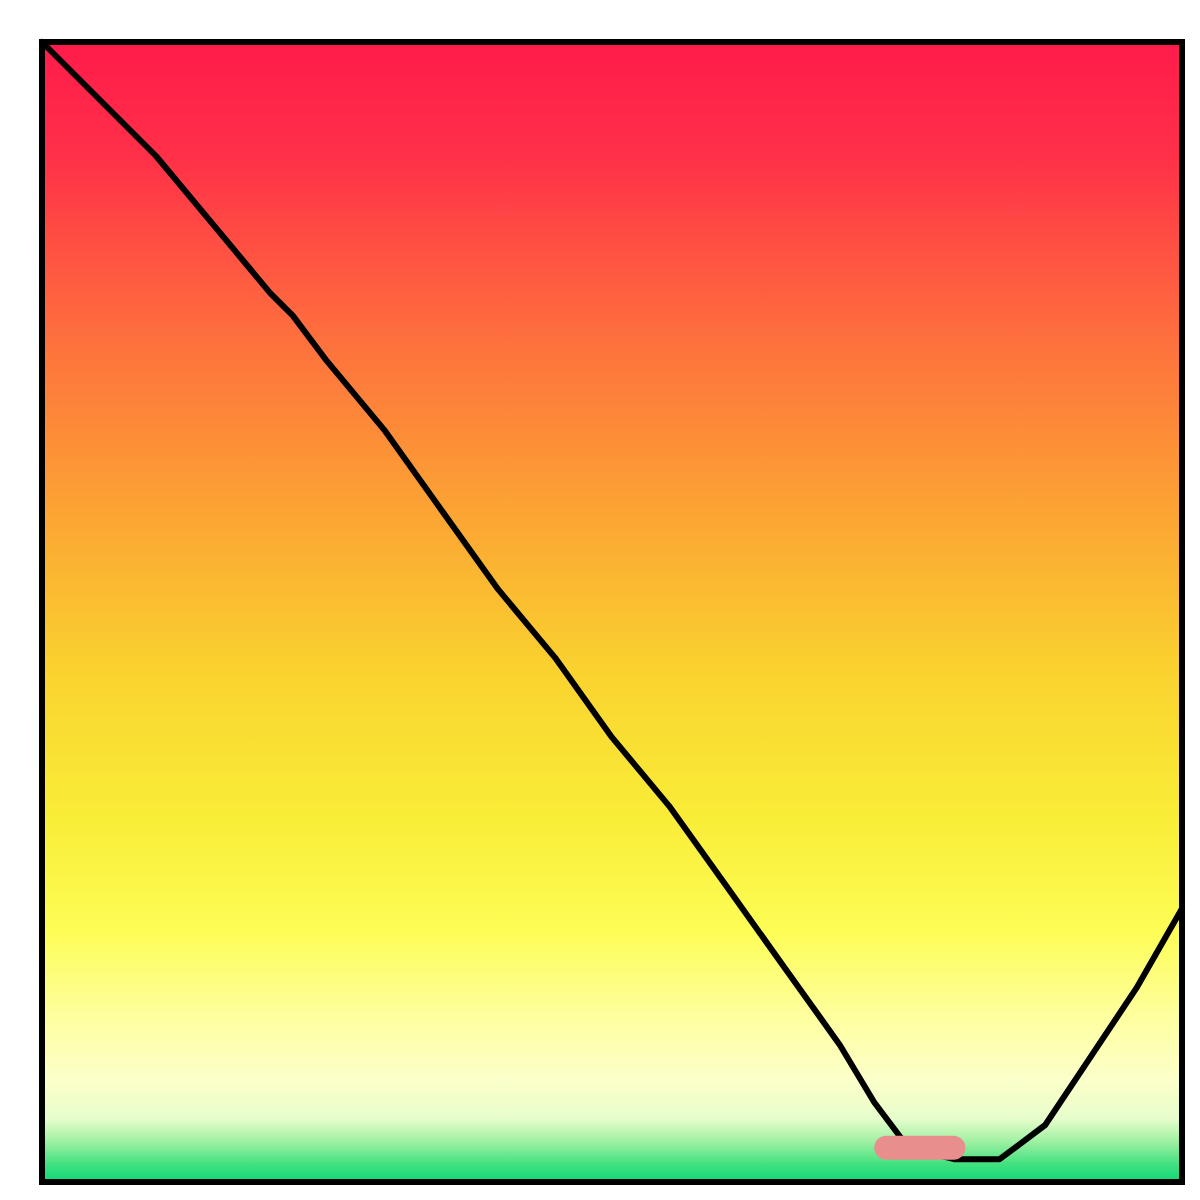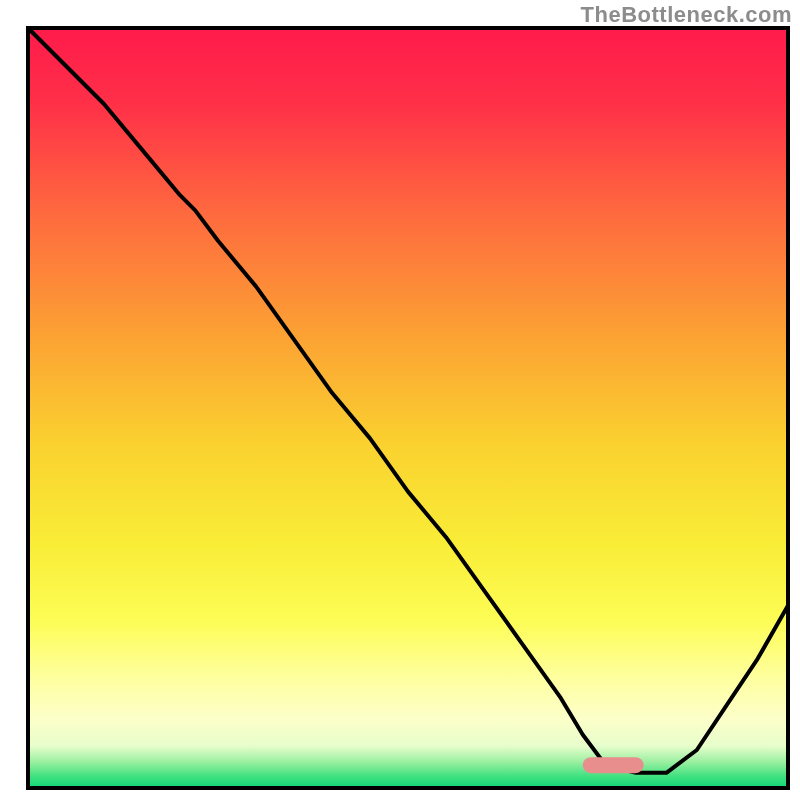--- a/index.html
+++ b/index.html
@@ -26,21 +26,20 @@
     letter-spacing: 0.5px;
   }
   svg {
     display: block;
   }
 </style>
 </head>
 <body>
 
 <div class="wrapper">
-  <div class="attribution">TheBottleneck.com</div>
 
   <svg id="chart-svg" width="800" height="800" viewBox="0 0 800 800">
     <defs>
       <linearGradient id="bg-grad" x1="0" y1="0" x2="0" y2="1">
           <stop offset="0.00%" stop-color="#ff1b4b"></stop>
           <stop offset="10.00%" stop-color="#ff3048"></stop>
           <stop offset="25.00%" stop-color="#fe6c3e"></stop>
           <stop offset="40.00%" stop-color="#fca034"></stop>
           <stop offset="55.00%" stop-color="#fad22f"></stop>
           <stop offset="68.00%" stop-color="#f9ed37"></stop>

